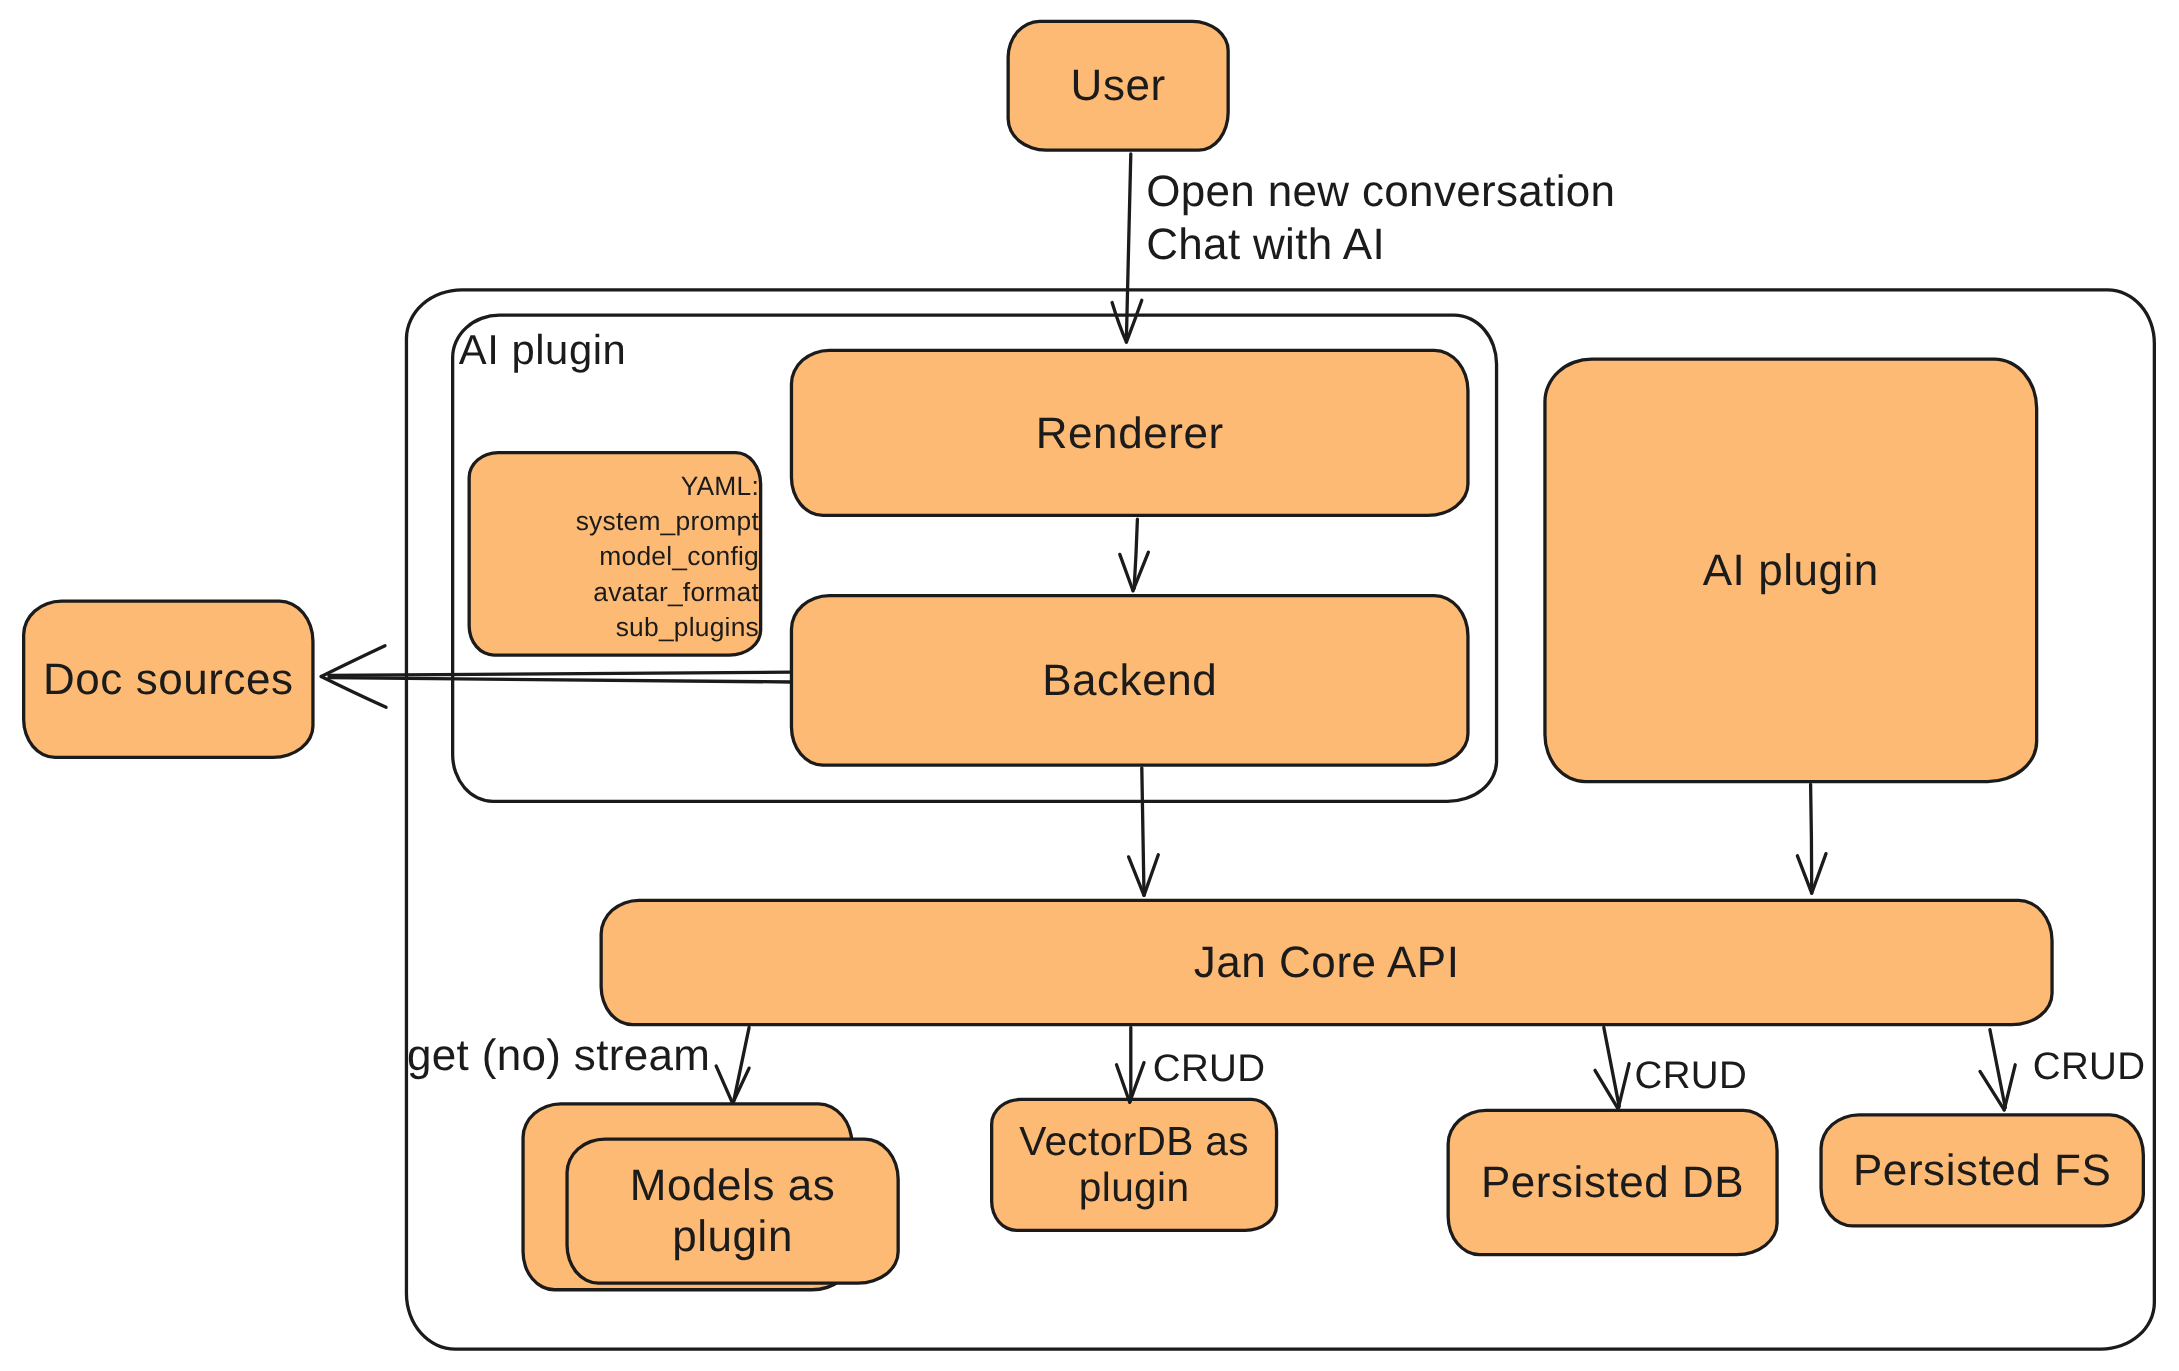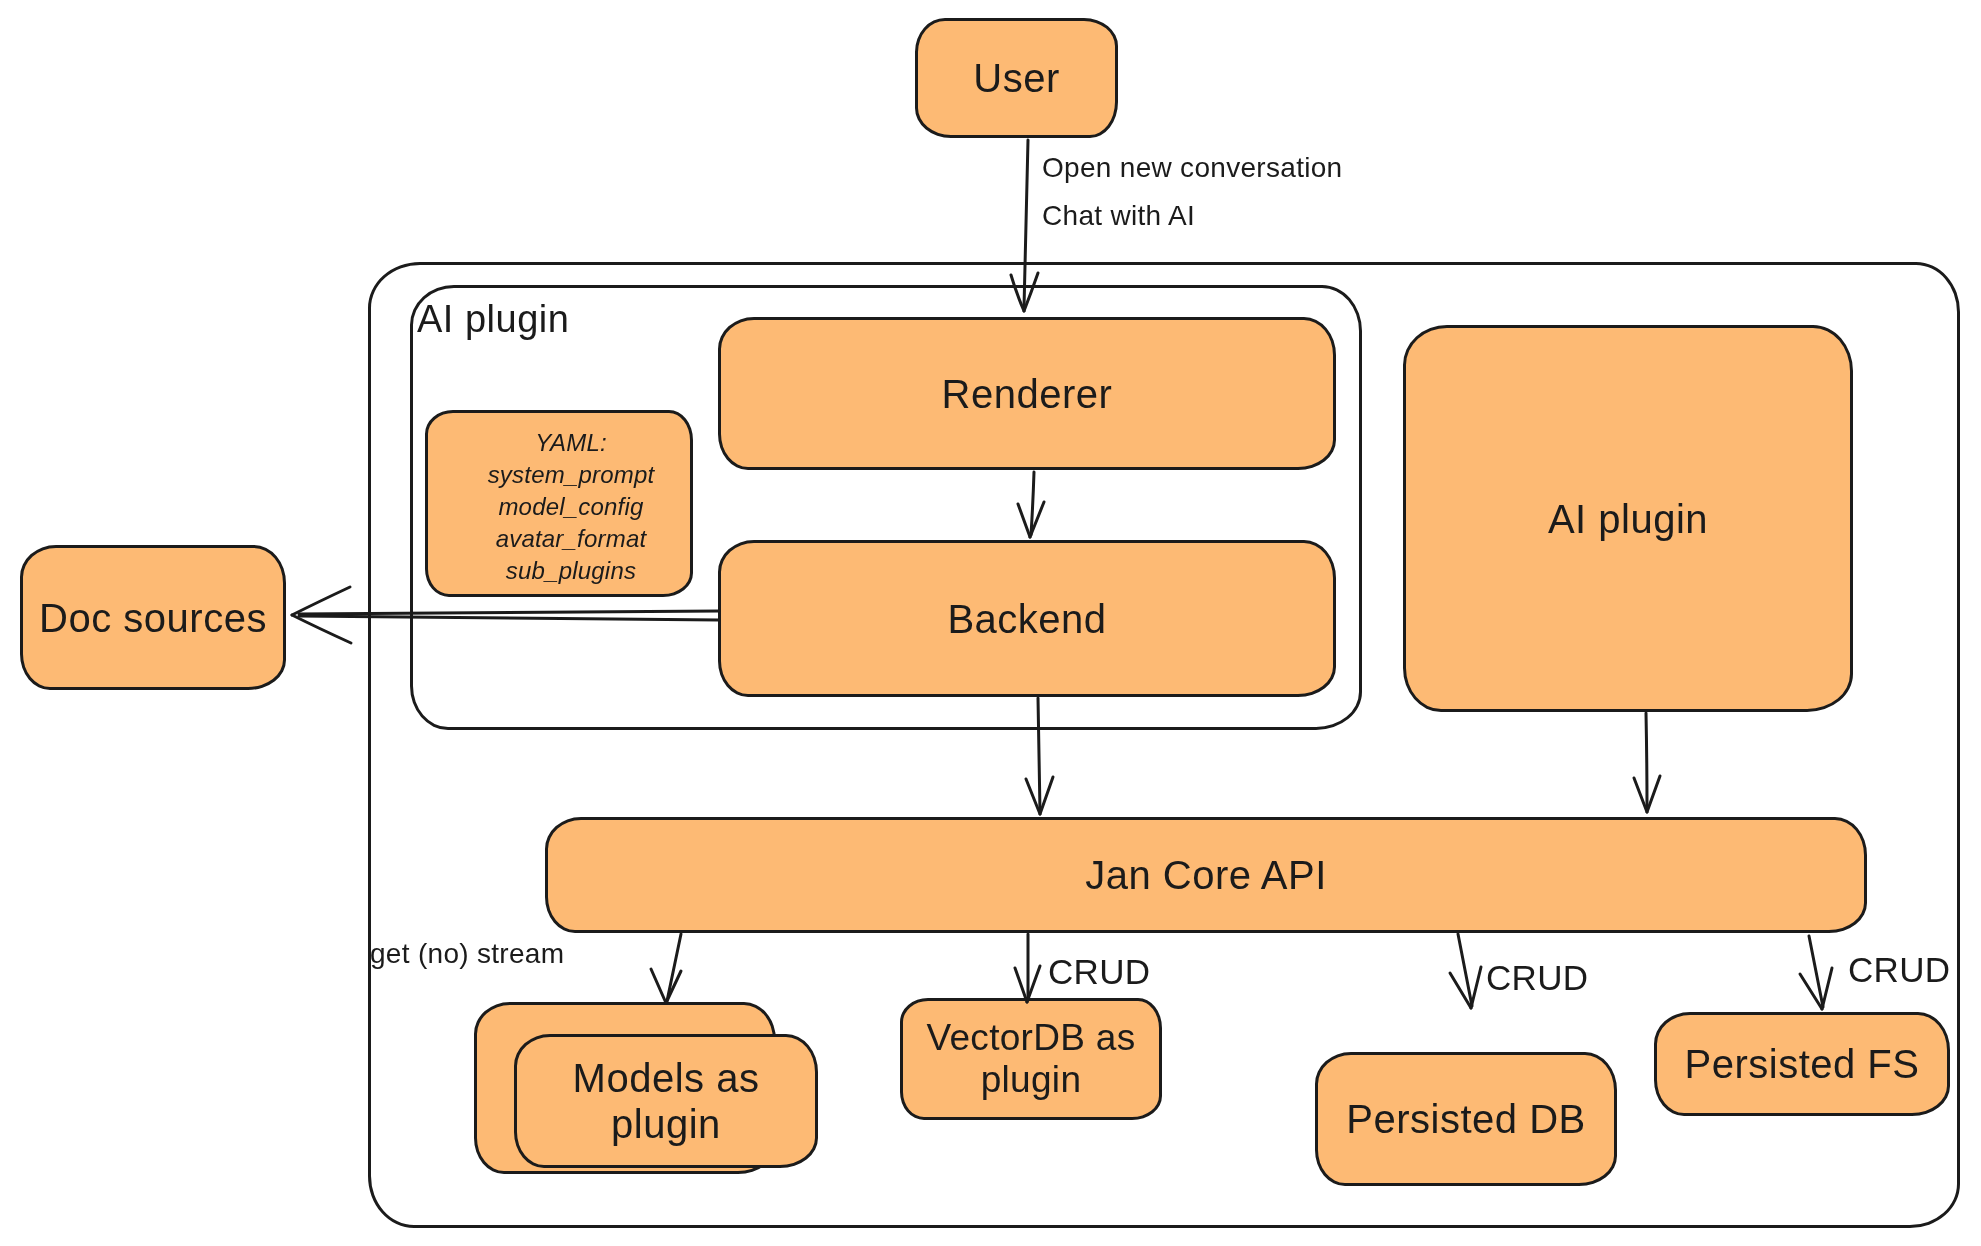--- a/index.html
+++ b/index.html
@@ -17,34 +17,34 @@
     background:#fdba74;
     box-sizing:border-box;
     display:flex;align-items:center;justify-content:center;
     text-align:center;
     color:#1b1b1b;
   }
   .container{background:#ffffff;}
   .node-label{font-size:40px;letter-spacing:.5px;line-height:1.15;}
   .small-label{font-size:37px;letter-spacing:.3px;}
   .corner-label{position:absolute;font-size:38px;letter-spacing:.5px;white-space:nowrap;}
-  .edge-label{position:absolute;font-size:28px;letter-spacing:.3px;white-space:nowrap;z-index:12;}
+  .edge-label{position:absolute;font-size:40px;letter-spacing:.3px;white-space:nowrap;z-index:12;}
   .edges{position:absolute;left:0;top:0;z-index:10;pointer-events:none;}
   .z1{z-index:1}.z2{z-index:2}.z3{z-index:3}
   
   .r-user{border-radius:30px 34px 28px 36px / 34px 28px 36px 30px;}
   .r-jan{border-radius:52px 44px 50px 46px / 46px 50px 44px 52px;}
   .r-ai{border-radius:44px 40px 46px 38px / 40px 46px 38px 44px;}
   .r-mid{border-radius:36px 32px 38px 30px / 32px 38px 30px 36px;align-items:center;}
   .r-note{border-radius:28px 24px 30px 24px / 24px 30px 24px 28px;}
   .yaml-box{
     display:block;
     padding:14px 0 0 24px;
     font-size:24px;line-height:32px;
-    text-align:center;letter-spacing:.2px;font-style:italic;
+    text-align:right;letter-spacing:.2px;
   }
   .yaml-line{white-space:nowrap;}
   .wrap2{padding:0 2px;}
 </style>
 </head>
 <body>
 
 <div class="canvas">
 
   <div class="box container r-jan z1" style="left:368px;top:262px;width:1592px;height:966px;"></div>
@@ -87,21 +87,21 @@
 
   <div class="box r-mid z2" style="left:474px;top:1002px;width:302px;height:172px;"></div>
   <div class="box r-mid z3 wrap2" style="left:514px;top:1034px;width:304px;height:134px;">
     <span class="node-label">Models as plugin</span>
   </div>
 
   <div class="box r-note z3 wrap2" style="left:900px;top:998px;width:262px;height:122px;">
     <span class="small-label">VectorDB as plugin</span>
   </div>
 
-  <div class="box r-mid z3" style="left:1315px;top:1008px;width:302px;height:134px;margin-top:44px;">
+  <div class="box r-mid z3" style="left:1315px;top:1008px;width:302px;height:134px;">
     <span class="node-label">Persisted DB</span>
   </div>
 
   <div class="box r-mid z3" style="left:1654px;top:1012px;width:296px;height:104px;">
     <span class="node-label">Persisted FS</span>
   </div>
 
   <div class="edge-label" style="left:1042px;top:152px;">Open new conversation</div>
   <div class="edge-label" style="left:1042px;top:200px;">Chat with AI</div>
   <div class="edge-label" style="left:370px;top:938px;">get (no) stream</div>

